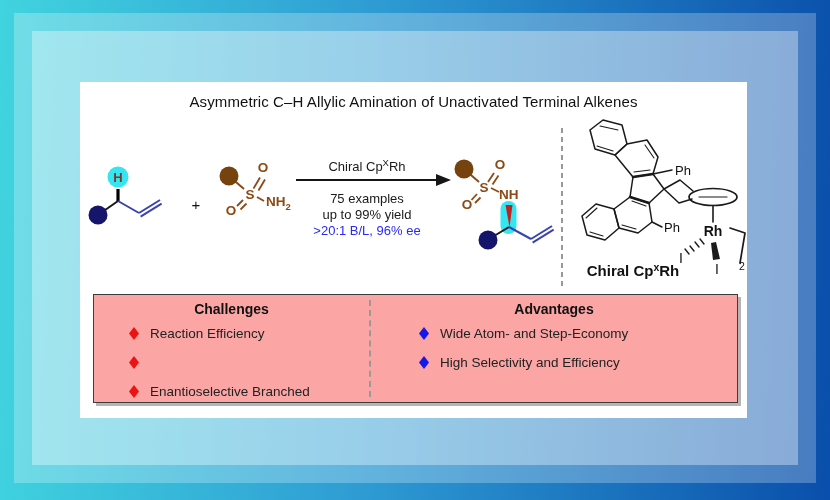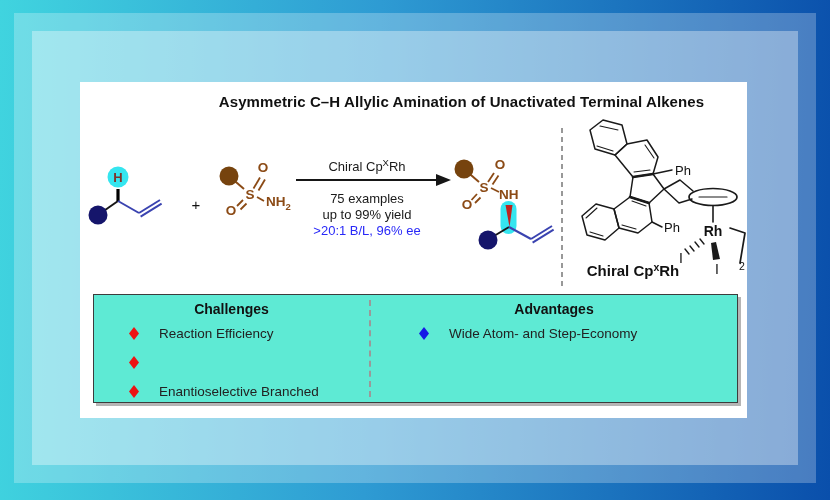--- a/index.html
+++ b/index.html
@@ -8,33 +8,33 @@
     font-family:"Liberation Sans", sans-serif;
     background:linear-gradient(92deg,#40D4DF 0%,#2E9BD3 45%,#0A4FAB 100%);
   }
   .frame1{position:absolute;left:14px;top:13px;width:802px;height:470px;
     background:rgba(255,255,255,0.25);}
   .frame2{position:absolute;left:32px;top:31px;width:766px;height:434px;
     background:rgba(255,255,255,0.35);}
   .panel{position:absolute;left:80px;top:82px;width:667px;height:336px;
     background:#ffffff;}
   .title{position:absolute;left:0;top:11px;width:100%;text-align:center;
-    font-size:15px;font-weight:bold;color:#111;letter-spacing:.1px;padding-left:48px;}
+    font-size:15px;font-weight:normal;color:#111;letter-spacing:.1px;}
   svg.scheme{position:absolute;left:0;top:26px;}
   .summary-box{position:absolute;left:13px;top:212px;width:643px;height:107px;
-    border:1.5px solid #3c3c3c;background:#5eead4;
+    border:1.5px solid #3c3c3c;background:#fca5a5;
     box-shadow:3px 3px 0 rgba(90,90,90,0.45);
     display:flex;flex-direction:row;}
   .col{padding-top:4px;box-sizing:border-box;}
   .col.left{width:275px;}
   .col.right{flex:1;}
   .col-header{height:20px;line-height:20px;text-align:center;
     font-size:14px;font-weight:bold;color:#111;}
   .vdivider{width:0;border-left:2px dashed #999;margin:5px 0;}
-  .item-row{height:29px;display:flex;align-items:center;gap:20px;}
+  .item-row{height:29px;display:flex;align-items:center;gap:11px;}
   .col.left .item-row{padding-left:35px;}
   .col.right .item-row{padding-left:48px;}
   .diamond{width:10px;height:13px;flex:0 0 10px;
     clip-path:polygon(50% 0,100% 50%,50% 100%,0 50%);}
   .diamond.red{background:#EC1313;}
   .diamond.blue{background:#1518E6;}
   .item-label{font-size:13.5px;color:#222;}
 </style>
 </head>
 <body>
@@ -168,16 +168,20 @@
         <span class="item-label">Enantioselective Branched</span>
       </div>
     </div>
     <div class="vdivider"></div>
     <div class="col right">
       <div class="col-header">Advantages</div>
       <div class="item-row">
         <span class="diamond blue"></span>
         <span class="item-label">Wide Atom- and Step-Economy</span>
       </div>
+      <div class="item-row">
+        <span class="diamond blue"></span>
+        <span class="item-label">High Selectivity and Efficiency</span>
+      </div>
     </div>
   </div>
 
 </div>
 
 </body></html>

